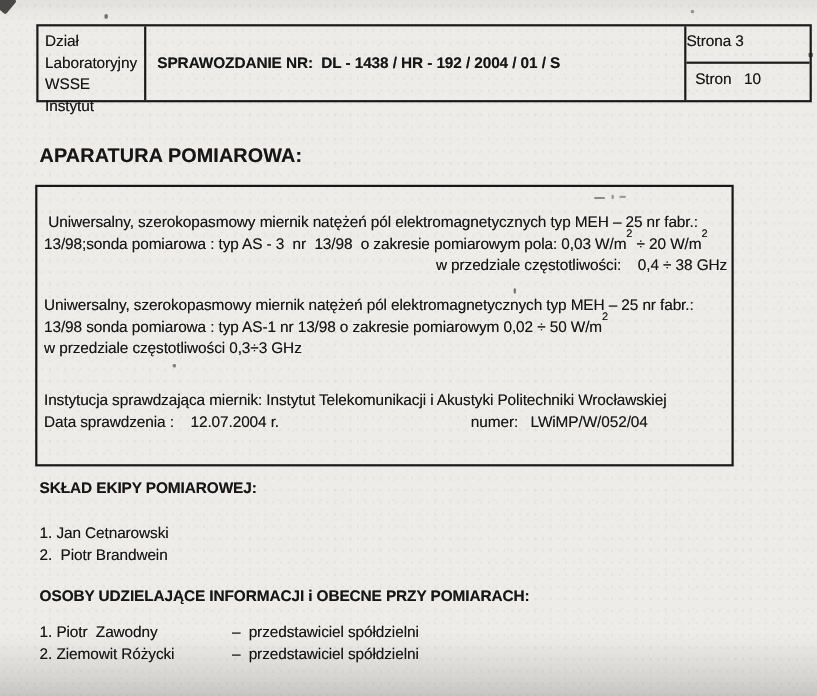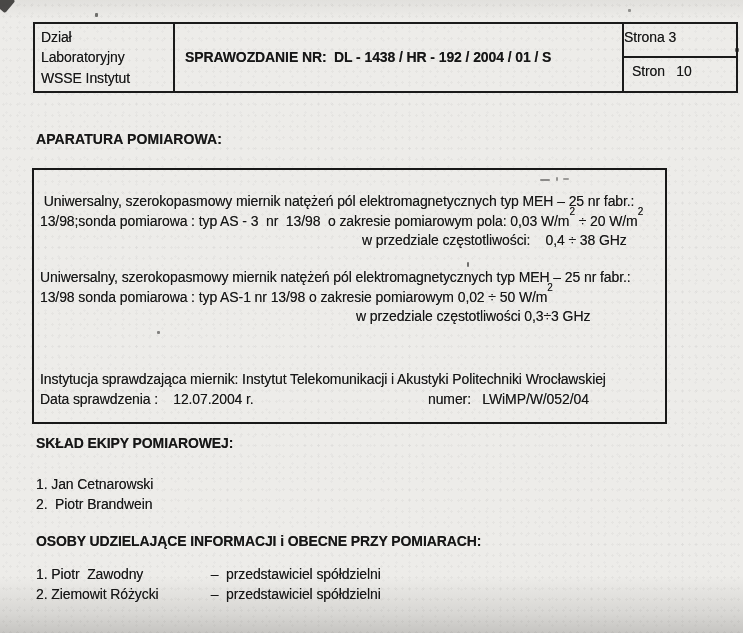--- a/index.html
+++ b/index.html
@@ -40,21 +40,21 @@
   
   .hdr {
     left: 33px; top: 22px;
     width: 705px; height: 71px;
     display: flex;
     border: 2px solid #1a1a1a;
     box-sizing: border-box;
     background: transparent;
   }
   .hdr-dept {
-    width: 140px;
+    width: 98px;
     border-right: 2px solid #1a1a1a;
     box-sizing: border-box;
     padding: 4px 6px 3px 6px;
     display: flex; flex-direction: column;
   }
   .hdr-dept .spacer { flex: 1; }
   .hdr-title {
     flex: 1;
     display: flex; align-items: center;
     padding-left: 10px;
@@ -78,22 +78,22 @@
   }
 
   
   .appbox {
     left: 32px; top: 168px;
     width: 635px; height: 256px;
     border: 2px solid #181818;
     box-sizing: border-box;
   }
   .appbox .para { position: absolute; left: 6px; right: 4px; }
-  .indent1 { margin-left: 322px; }
-  .indent2 { margin-left: 316px; }
+  .indent1 { margin-left: 322px; text-align: right; }
+  .indent2 { }
 
   .date-row { position: relative; }
   .numer { position: absolute; left: 388px; top: 0; }
 
   .name-col { display: inline-block; width: 171px; }
 
   
   .artifact { position: absolute; background: #3a3a38; border-radius: 1px; }
   .a-corner {
     left: -4px; top: -6px; width: 16px; height: 16px;
@@ -124,37 +124,37 @@
     </div>
     <div class="hdr-title">
       <span class="txt t bold">SPRAWOZDANIE NR:  DL - 1438 / HR - 192 / 2004 / 01 / S</span>
     </div>
     <div class="hdr-pages">
       <div class="cell1 txt t">Strona 3</div>
       <div class="cell2 txt t">Stron   10</div>
     </div>
   </div>
 
-  <div class="abs bold t" style="left:36px; top:131px; font-size:14px; letter-spacing:0.1px; text-shadow:0 0 0.5px rgba(20,20,20,0.55);">APARATURA POMIAROWA:</div>
+  <div class="abs bold t" style="left:36px; top:131px; font-size:18px; letter-spacing:0.1px; text-shadow:0 0 0.5px rgba(20,20,20,0.55);">APARATURA POMIAROWA:</div>
 
   <div class="abs appbox">
 
     <div class="para txt" style="top:22px;">
       <div class="t"> Uniwersalny, szerokopasmowy miernik natężeń pól elektromagnetycznych typ MEH – 25 nr fabr.:</div>
       <div class="t"><span>13/98;sonda pomiarowa : typ AS - 3  nr  13/98  o zakresie pomiarowym pola: 0,03 W/m</span><sup class="sq">2</sup><span> ÷ 20 W/m</span><sup class="sq">2</sup></div>
       <div class="t indent1">w przedziale częstotliwości:    0,4 ÷ 38 GHz</div>
     </div>
 
     <div class="para txt" style="top:98px;">
       <div class="t">Uniwersalny, szerokopasmowy miernik natężeń pól elektromagnetycznych typ MEH – 25 nr fabr.:</div>
       <div class="t"><span>13/98 sonda pomiarowa : typ AS-1 nr 13/98 o zakresie pomiarowym 0,02 ÷ 50 W/m</span><sup class="sq">2</sup></div>
       <div class="t indent2">w przedziale częstotliwości 0,3÷3 GHz</div>
     </div>
 
-    <div class="para txt" style="top:200px;">
+    <div class="para txt" style="top:184px;">
       <div class="t">Instytucja sprawdzająca miernik: Instytut Telekomunikacji i Akustyki Politechniki Wrocławskiej</div>
       <div class="date-row">
         <span class="t">Data sprawdzenia :    12.07.2004 r.</span>
         <span class="t numer">numer:   LWiMP/W/052/04</span>
       </div>
     </div>
 
   </div>
 
   <div class="abs bold txt t" style="left:36px; top:434px;">SKŁAD EKIPY POMIAROWEJ:</div>

